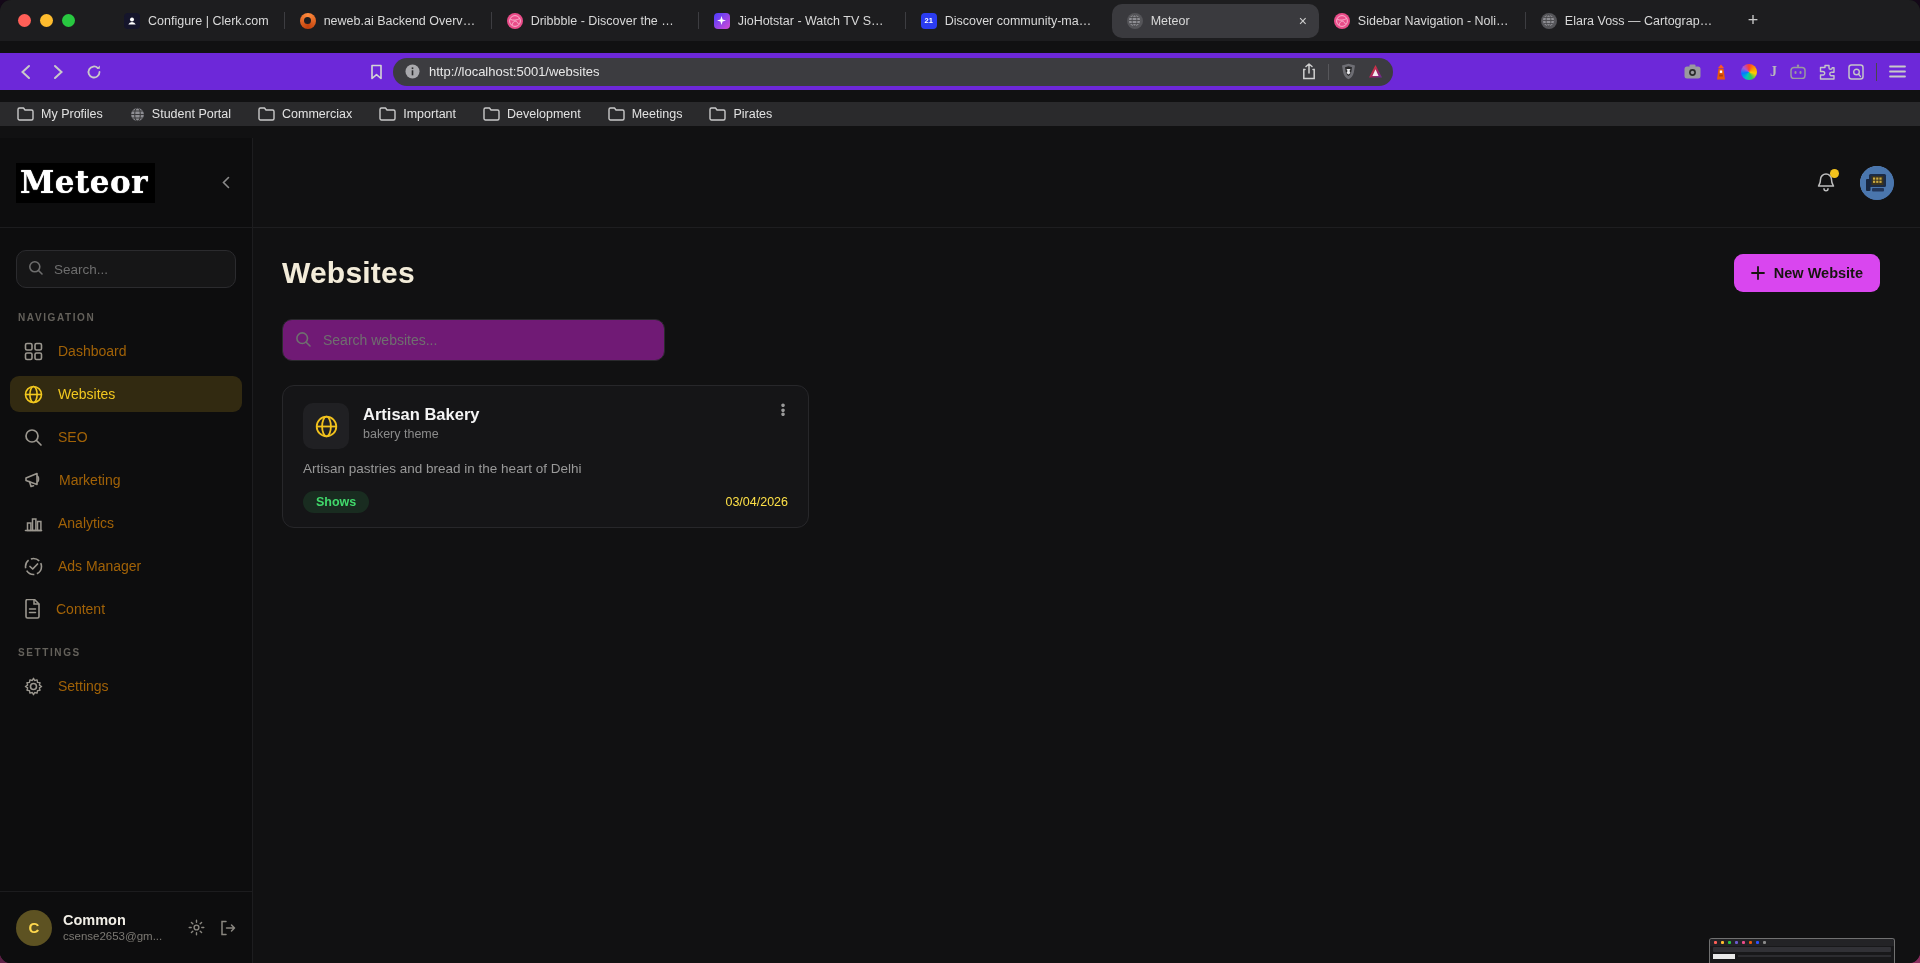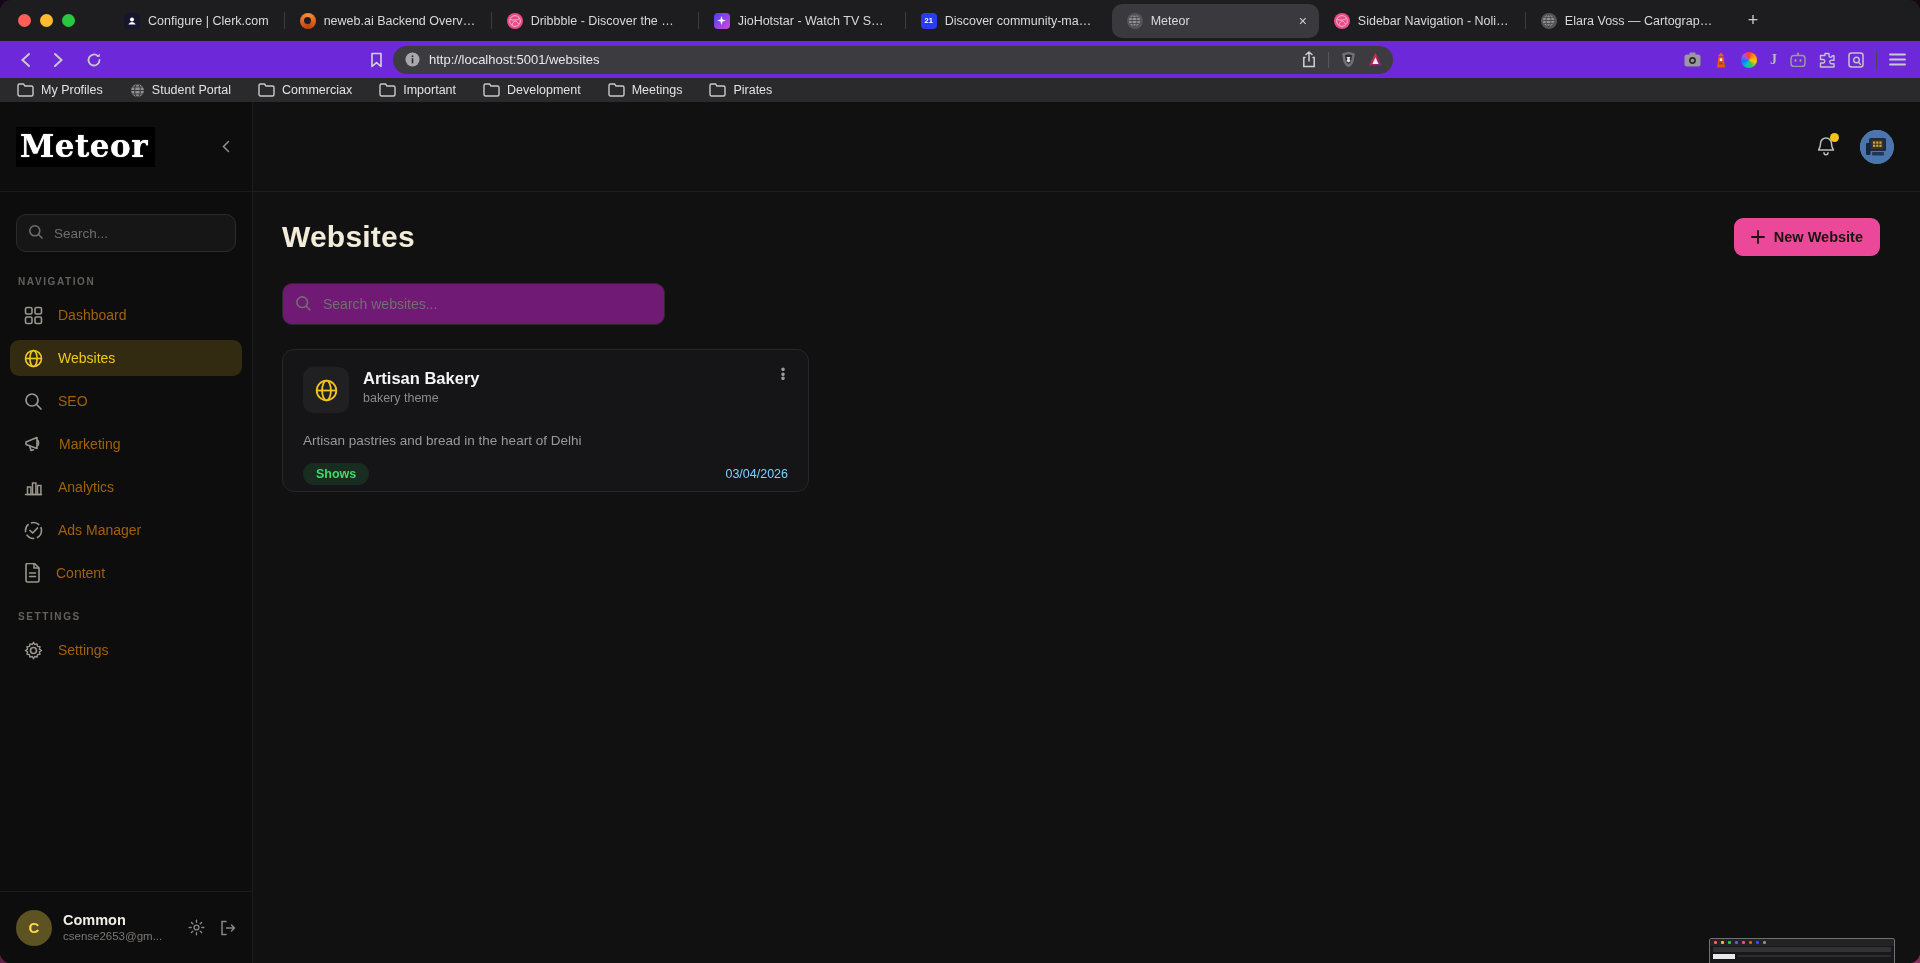--- a/index.html
+++ b/index.html
@@ -7,21 +7,21 @@
   body {
     font-family:"Liberation Sans", sans-serif;
     background:
       radial-gradient(260px 170px at 100% 100%, #8e3060 0%, #4c1a3c 35%, rgba(20,8,24,0) 75%),
       radial-gradient(260px 170px at 0% 100%, #5e2147 0%, rgba(20,8,24,0) 75%),
       #140818;
   }
   .window {
     position:relative; width:1920px; height:963px;
     border-radius:11px; overflow:hidden; background:#111112;
-    display:flex; flex-direction:column;
+    display:flex; flex-direction:column;gap:12px;
   }
 
   
   .tabbar { height:41px; background:#1d1d1f; display:flex; align-items:center; padding-left:18px; flex:0 0 auto; }
   .traffic { display:flex; gap:9px; margin-right:34px; }
   .tl { width:13px; height:13px; border-radius:50%; }
   .tl.red{ background:#ff5f57; } .tl.yellow{ background:#febc2e; } .tl.green{ background:#28c840; }
   .tabs { display:flex; align-items:center; height:100%; }
   .tab { display:flex; align-items:center; gap:8px; padding:0 15px; height:41px; color:#d9d9d9; font-size:12.5px; white-space:nowrap; cursor:default; }
   .tab .title { max-width:152px; overflow:hidden; text-overflow:ellipsis; }
@@ -74,36 +74,36 @@
 
   
   .mainwrap { flex:1; display:flex; flex-direction:column; min-width:0; }
   .appheader { height:90px; border-bottom:1px solid #1e1e20; display:flex; align-items:center; justify-content:flex-end; gap:24px; padding-right:26px; flex:0 0 auto; }
   .bellwrap { position:relative; }
   .belldot { position:absolute; top:-3px; right:-3px; width:9px; height:9px; border-radius:50%; background:#f2c21d; }
   .havatar { width:34px; height:34px; border-radius:50%; overflow:hidden; background:linear-gradient(135deg,#7da4d6 0%,#33598f 100%); display:flex; align-items:center; justify-content:center; }
   .content { padding:26px 40px 0 29px; flex:1; position:relative; }
   .content-head { display:flex; align-items:center; justify-content:space-between; margin-bottom:27px; }
   .h1 { color:#f3ecd9; font-size:30px; font-weight:bold; letter-spacing:0.2px; }
-  .newbtn { height:38px; padding:0 17px; border-radius:9px; background:#ec4899; border:none; color:#171510; font-size:14.5px; font-weight:600; display:flex; align-items:center; gap:9px; cursor:pointer; font-family:inherit;margin-left:8px; }
+  .newbtn { height:38px; padding:0 17px; border-radius:9px; background:#d946ef; border:none; color:#171510; font-size:14.5px; font-weight:600; display:flex; align-items:center; gap:9px; cursor:pointer; font-family:inherit;margin-left:8px; }
   .main-search { position:relative; width:383px; margin-bottom:24px; }
   .main-search input { width:100%; height:42px; background:#701a75; border:1px solid #2a2a2d; border-radius:10px; color:#ddd; font-size:14px; padding:0 12px 0 40px; outline:none; }
   .main-search input::placeholder { color:#6f6f6f; }
   .main-search .mag { position:absolute; left:13px; top:12px; }
   .cards { display:flex; gap:19px; }
   .card { width:527px; height:143px; background:#151517; border:1px solid #27272a; border-radius:12px; padding:17px 20px; position:relative; }
   .card-top { display:flex; gap:14px; }
   .tile { width:46px; height:46px; border-radius:10px; background:#202023; display:flex; align-items:center; justify-content:center; flex:0 0 auto; }
   .ctitle { color:#f5f5f5; font-size:16.5px; font-weight:bold; margin-top:2px; }
   .csub { color:#8b8b8b; font-size:12.5px; margin-top:3px; }
   .kebab { position:absolute; top:18px; right:18px; color:#9a9a9a; font-size:13px; letter-spacing:0; line-height:4.5px; text-align:center; width:14px; }
-  .cdesc { color:#999; font-size:13.5px; margin-top:20px; }
+  .cdesc { color:#999; font-size:13.5px; margin-top:12px; }
   .cfoot { margin-top:15px; display:flex; align-items:center; justify-content:space-between; }
   .badge { background:rgba(52,199,89,.13); color:#41d96b; border-radius:999px; padding:4px 13px; font-size:12.5px; font-weight:600; }
-  .cdate { color:#7dd3fc; font-size:12.5px; }
+  .cdate { color:#fde047; font-size:12.5px; }
   .create-card { width:527px; height:143px; border:1.5px dashed #3e3e41; border-radius:12px; display:flex; flex-direction:column; align-items:center; justify-content:center; gap:13px; color:#8a8a8a; font-size:14.5px; background:transparent; cursor:pointer; font-family:inherit; }
 
   
   .mini { position:absolute; right:25px; bottom:0; width:186px; height:25px; background:#18181a; border:1px solid #717171; border-bottom:none; border-radius:3px 3px 0 0; overflow:hidden; }
   .mini-tabs { height:7px; background:#232326; display:flex; align-items:center; gap:4px; padding:0 4px; }
   .mini-dot { width:3px; height:3px; border-radius:1px; }
   .mini-url { height:5px; background:#313136; margin:1px 3px; border-radius:1px; }
   .mini-body { display:flex; gap:3px; padding:1px 3px; }
   .mini-logo { width:22px; height:5px; background:#e8e8e8; }
   .mini-line { flex:1; height:2px; background:#2c2c30; margin-top:1px; }

